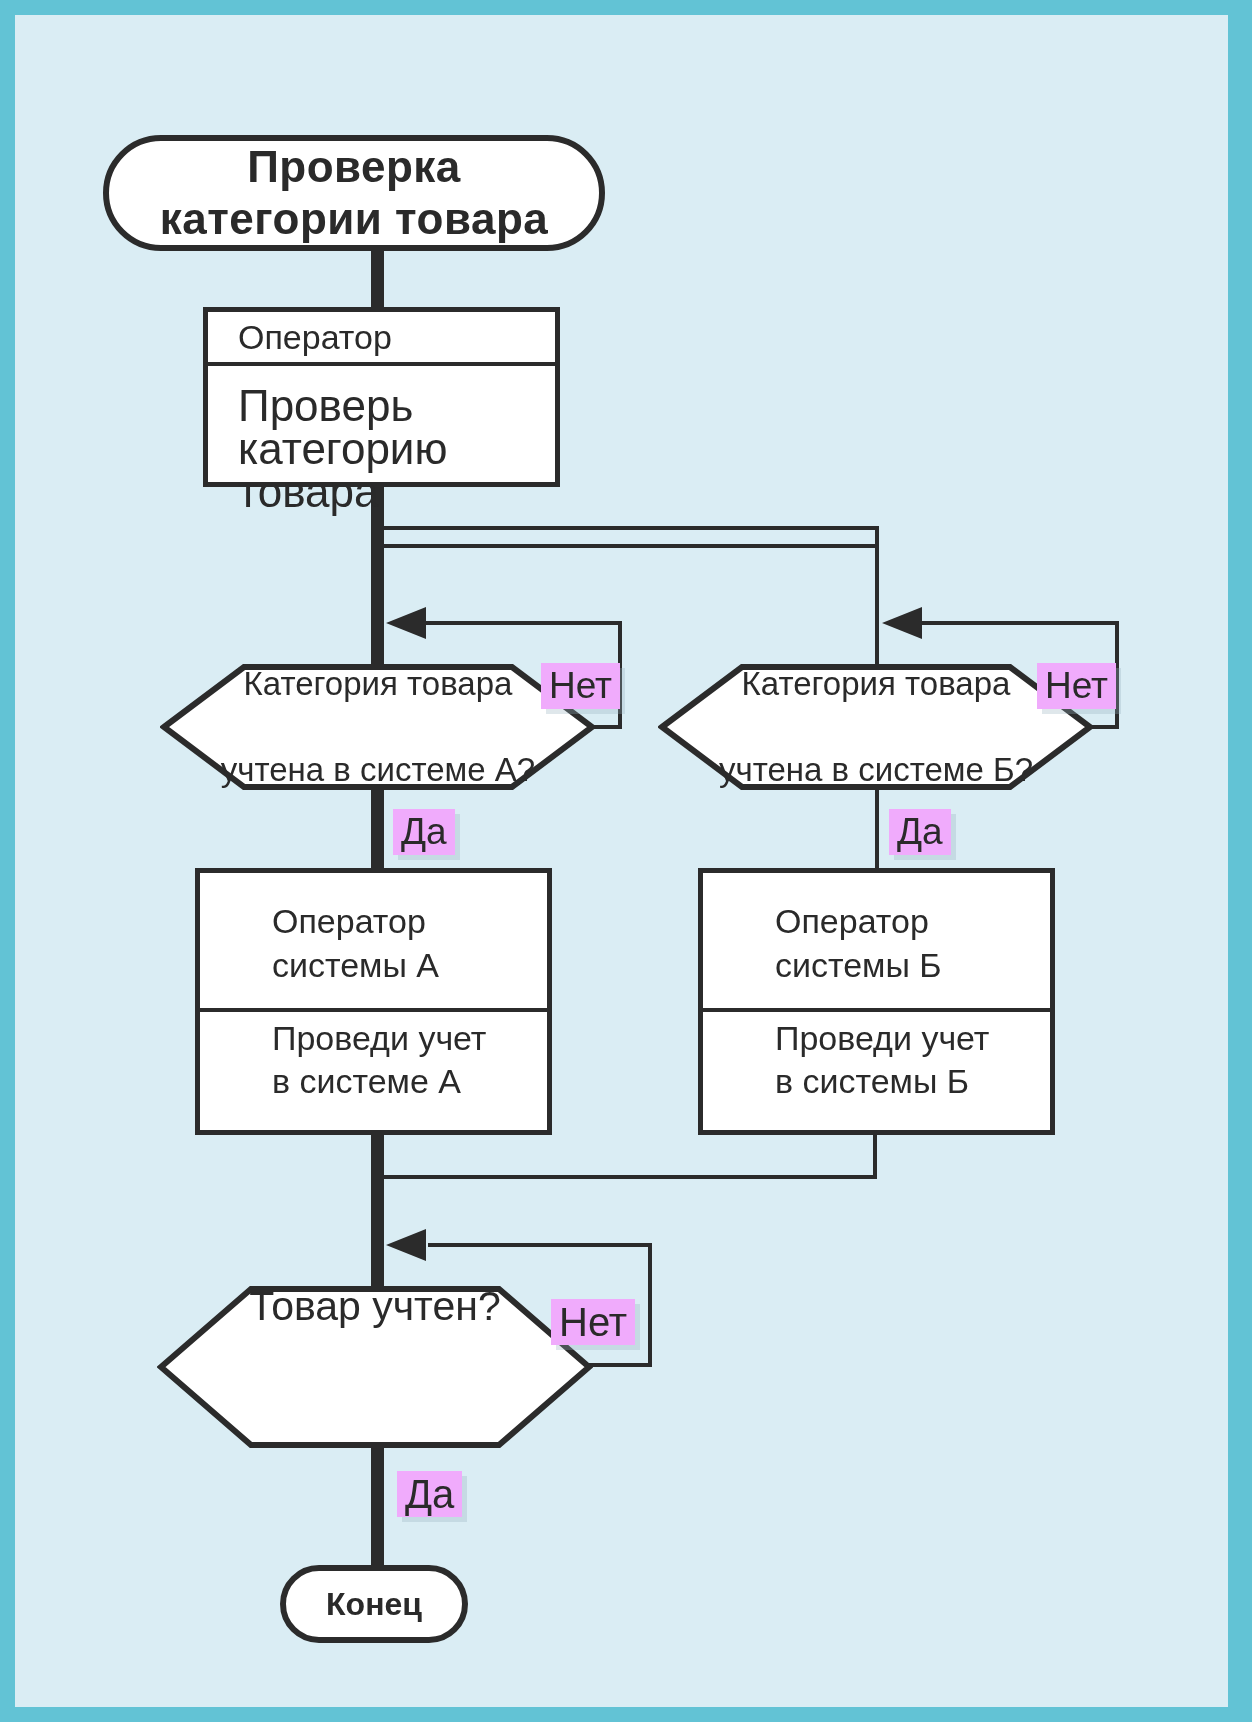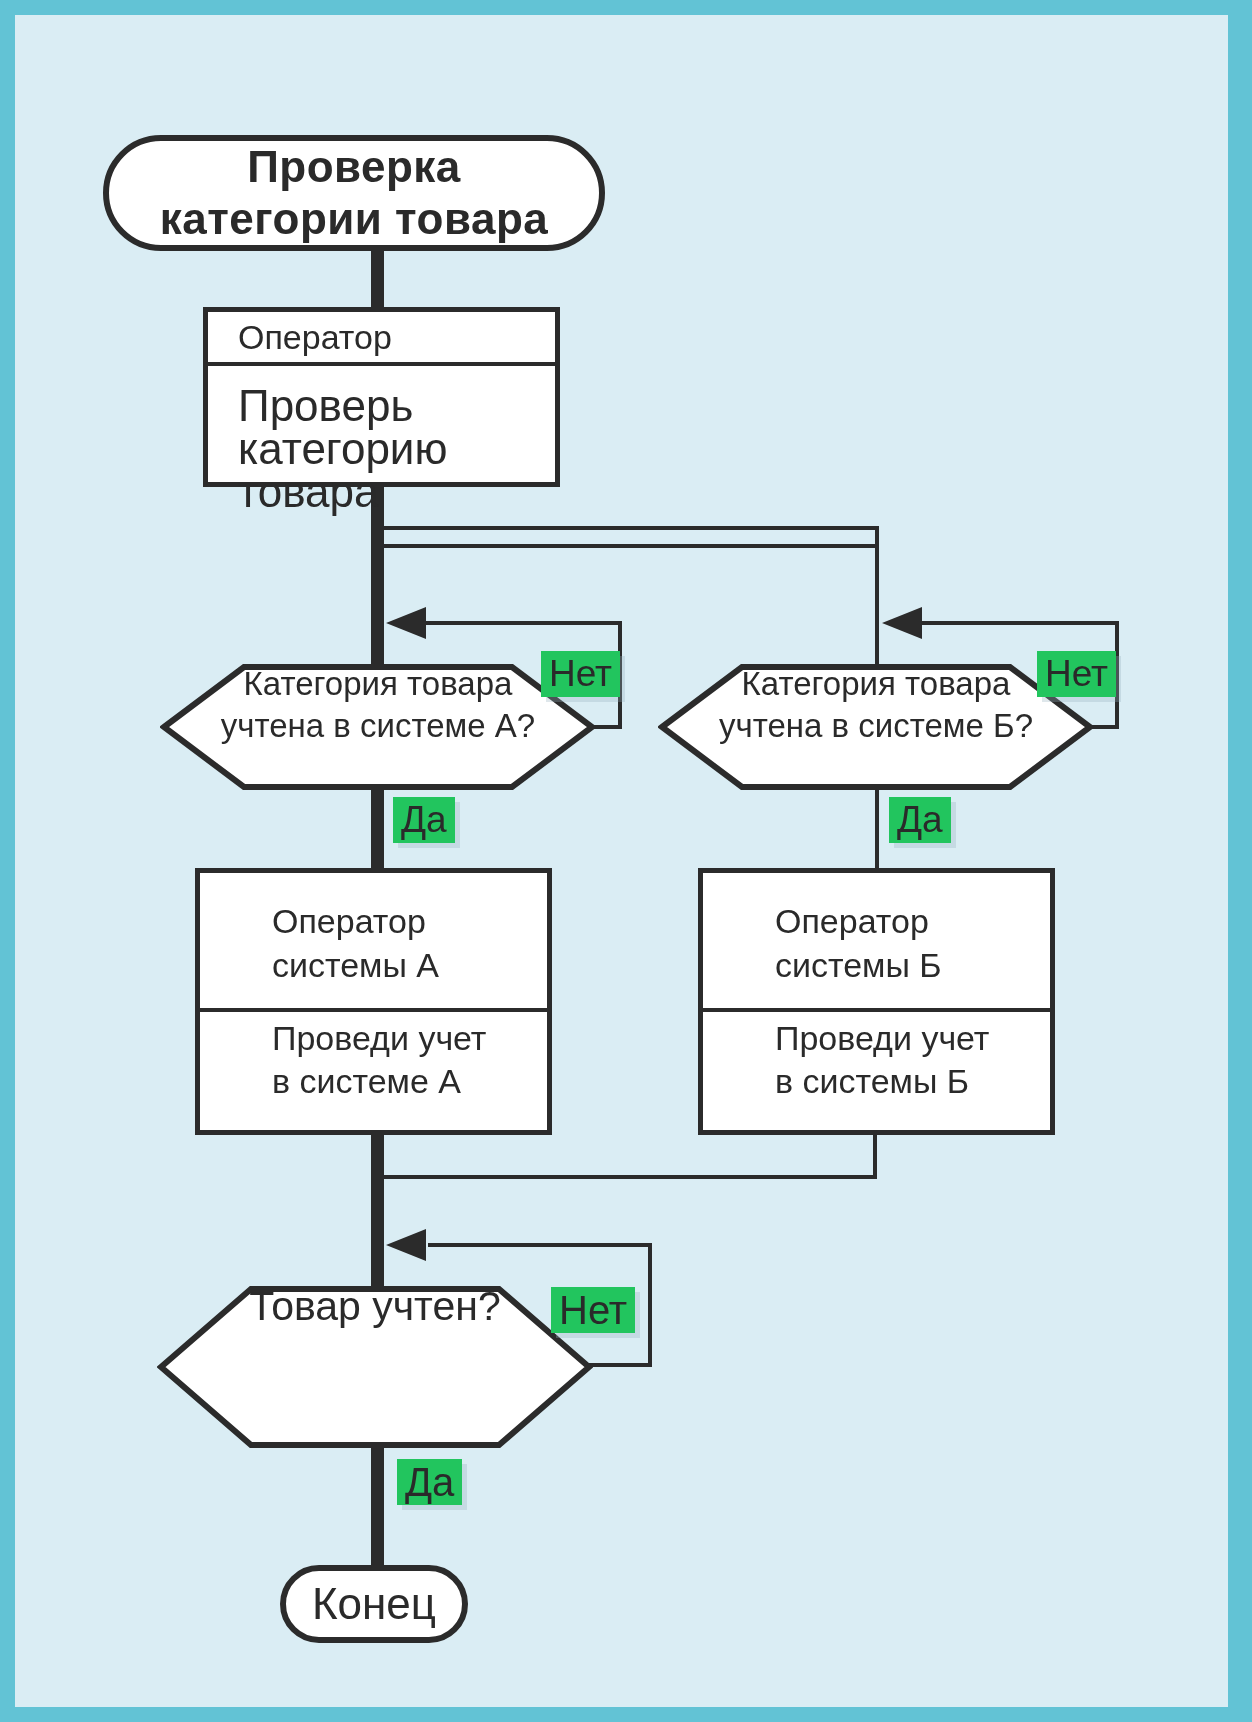--- a/index.html
+++ b/index.html
@@ -31,47 +31,48 @@
     box-sizing:border-box;
   }
   .procbox{
     position:absolute;background:#ffffff;border:5px solid #2b2b2b;
     box-sizing:border-box;
   }
   .procbox .divider{position:absolute;left:0;right:0;height:4px;background:#2b2b2b;}
   .hexwrap{position:absolute;}
   .hextext{
     position:absolute;display:flex;flex-direction:column;
-    align-items:center;justify-content:flex-start;text-align:center;
+    align-items:center;justify-content:space-between;text-align:center;
     font-size:33px;line-height:42px;
   }
   .lbl{
-    position:absolute;background:#22c55e;padding:1px 8px;
+    position:absolute;background:#f0abfc;padding:1px 8px;
     font-size:37px;line-height:44px;white-space:nowrap;
     box-shadow:5px 5px 0 rgba(150,175,188,0.30);
+    margin-top:12px;
   }
   .lbl-big{font-size:40px;}
   .t-title{font-size:44px;line-height:52px;font-weight:bold;letter-spacing:0.5px;}
   .box-header{
     position:absolute;left:30px;right:10px;top:0;height:50px;
     display:flex;align-items:center;font-size:34px;
   }
   .box-body{
     position:absolute;left:30px;right:10px;top:72px;
     font-size:44px;line-height:43px;
   }
   .sys-header{
     position:absolute;left:72px;right:10px;top:26px;
     font-size:34px;line-height:44px;
   }
   .sys-body{
     position:absolute;left:72px;right:10px;top:144px;
     font-size:34px;line-height:43px;
   }
-  .end-text{font-size:44px;font-weight:normal;}
+  .end-text{font-size:32px;font-weight:bold;}
 </style>
 </head>
 <body>
 
 <div class="stage">
   <div class="canvas">
 
     <div class="spine" style="left:356px;top:230px;height:70px;"></div>
     <div class="spine" style="left:356px;top:468px;height:190px;"></div>
     <div class="spine" style="left:356px;top:766px;height:92px;"></div>

